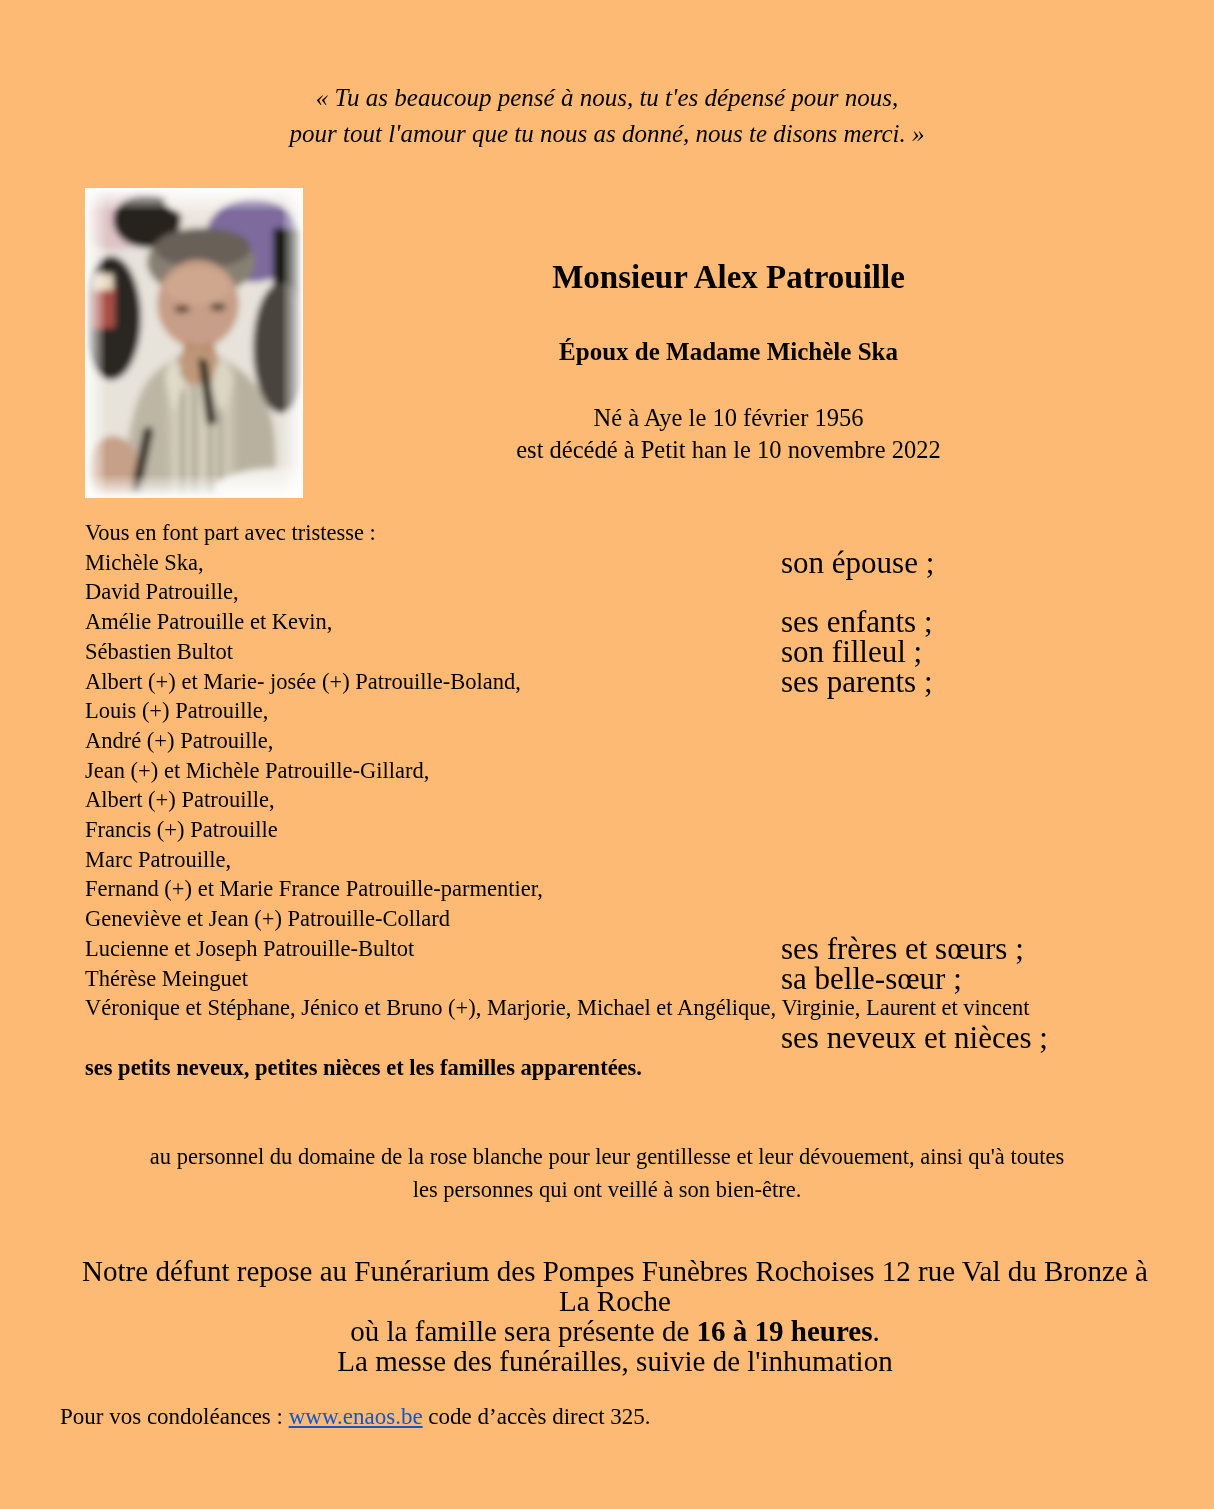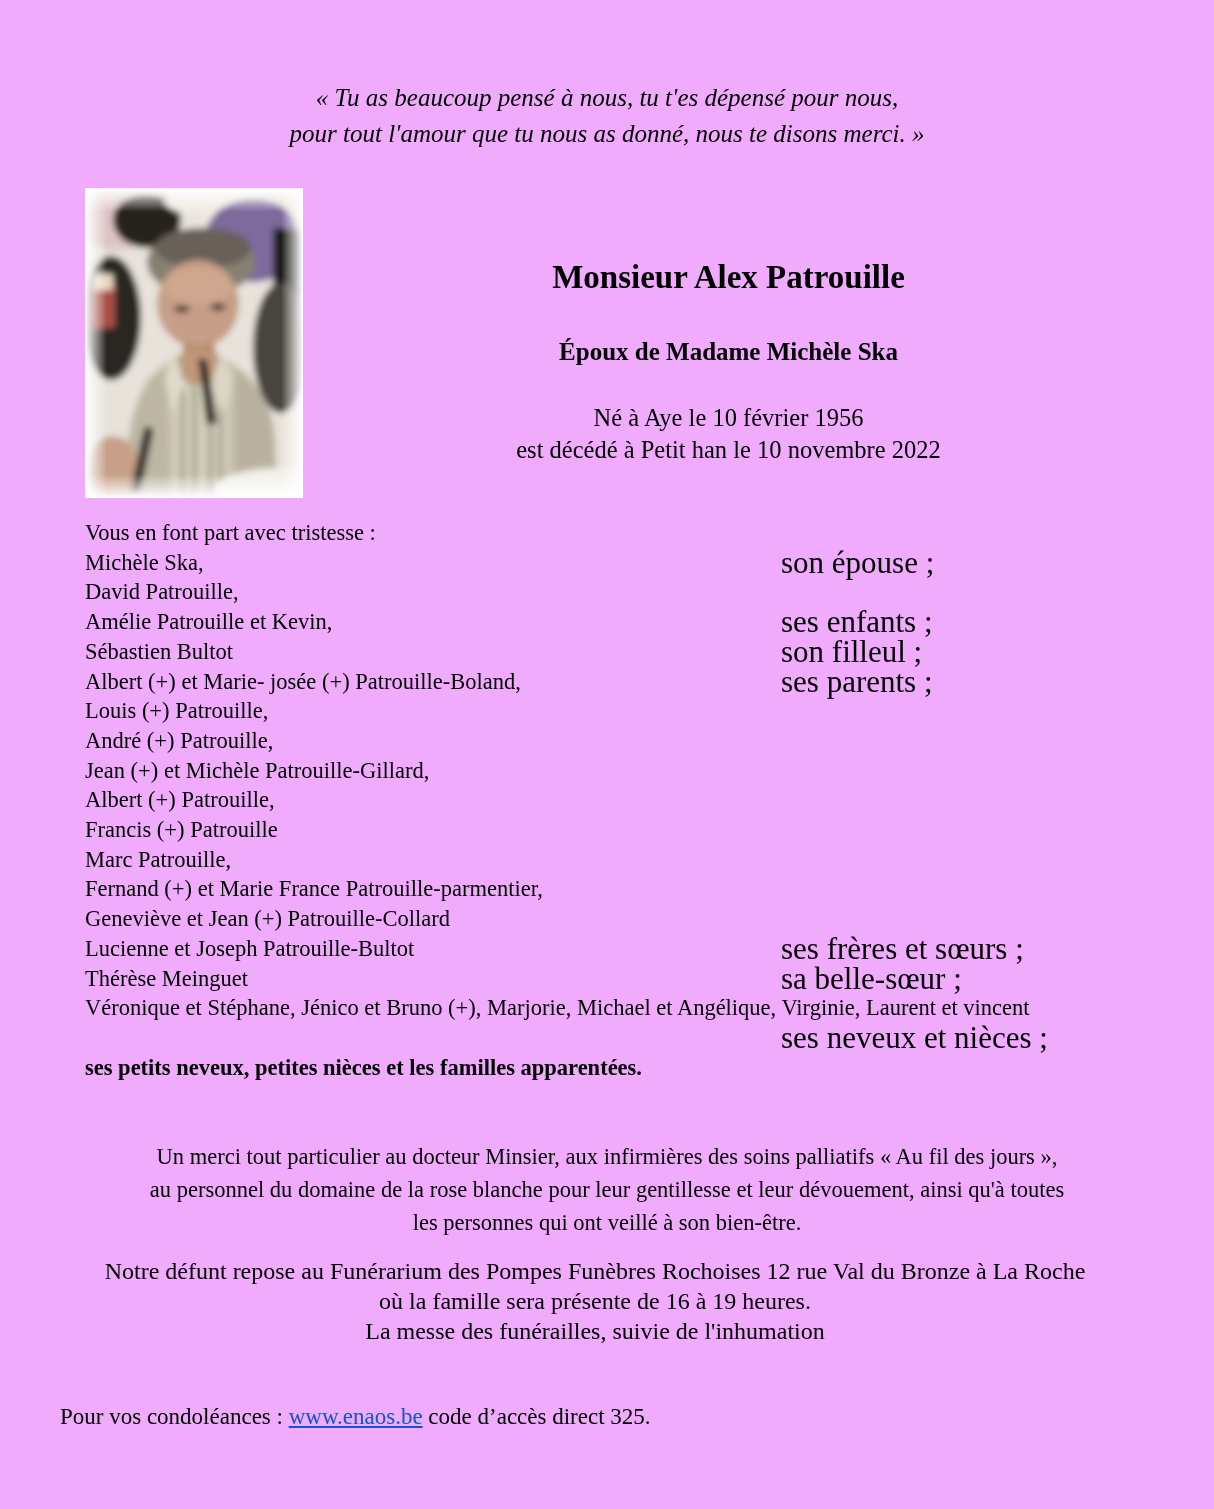--- a/index.html
+++ b/index.html
@@ -1,20 +1,20 @@
 <!DOCTYPE html>
 <html><head>
 <meta charset="utf-8">
 <style>
   html, body { margin: 0; padding: 0; background: #ffffff; }
   .page {
     position: relative;
     width: 1214px;
     height: 1509px;
-    background: #f0abfc;
+    background: #fdba74;
     font-family: "Liberation Serif", serif;
     color: #000000;
     overflow: hidden;
   }
   .quote {
     position: absolute;
     top: 80px; left: 0;
     width: 1214px;
     text-align: center;
     font-style: italic;
@@ -57,28 +57,28 @@
     position: absolute;
     top: 1140px; left: 60px;
     width: 1094px;
     text-align: center;
     font-size: 22.5px;
     line-height: 33px;
   }
   .thanks span { display: block; }
   .funeral {
     position: absolute;
-    top: 1256px; left: 48px;
+    top: 1256px; left: 68px;
     width: 1094px;
     text-align: center;
-    font-size: 24px;
+    font-size: 29px;
     line-height: 30px;
   }
   .funeral .line { display: block; }
-  .b { font-weight: normal; }
+  .b { font-weight: bold; }
   .condolences {
     position: absolute;
     top: 1404px; left: 60px;
     width: 1094px;
     text-align: left;
     font-size: 23px;
   }
   a.site-link { color: #1155cc; text-decoration: underline; cursor: pointer; }
 </style>
 </head>
@@ -235,21 +235,20 @@
     <div class="fam-row">
       <span></span>
       <span class="rel">ses neveux et nièces ;</span>
     </div>
     <div class="fam-row closing">
       <span>ses petits neveux, petites nièces et les familles apparentées.</span>
     </div>
   </div>
 
   <div class="thanks">
-    <span>Un merci tout particulier au docteur Minsier, aux infirmières des soins palliatifs « Au fil des jours »,</span>
     <span>au personnel du domaine de la rose blanche pour leur gentillesse et leur dévouement, ainsi qu'à toutes</span>
     <span>les personnes qui ont veillé à son bien-être.</span>
   </div>
 
   <div class="funeral">
     <span class="line">Notre défunt repose au Funérarium des Pompes Funèbres Rochoises 12 rue Val du Bronze à La Roche</span>
     <span class="line"><span>où la famille sera présente de </span><span class="b">16 à 19 heures</span><span>.</span></span>
     <span class="line">La messe des funérailles, suivie de l'inhumation</span>
   </div>
 

